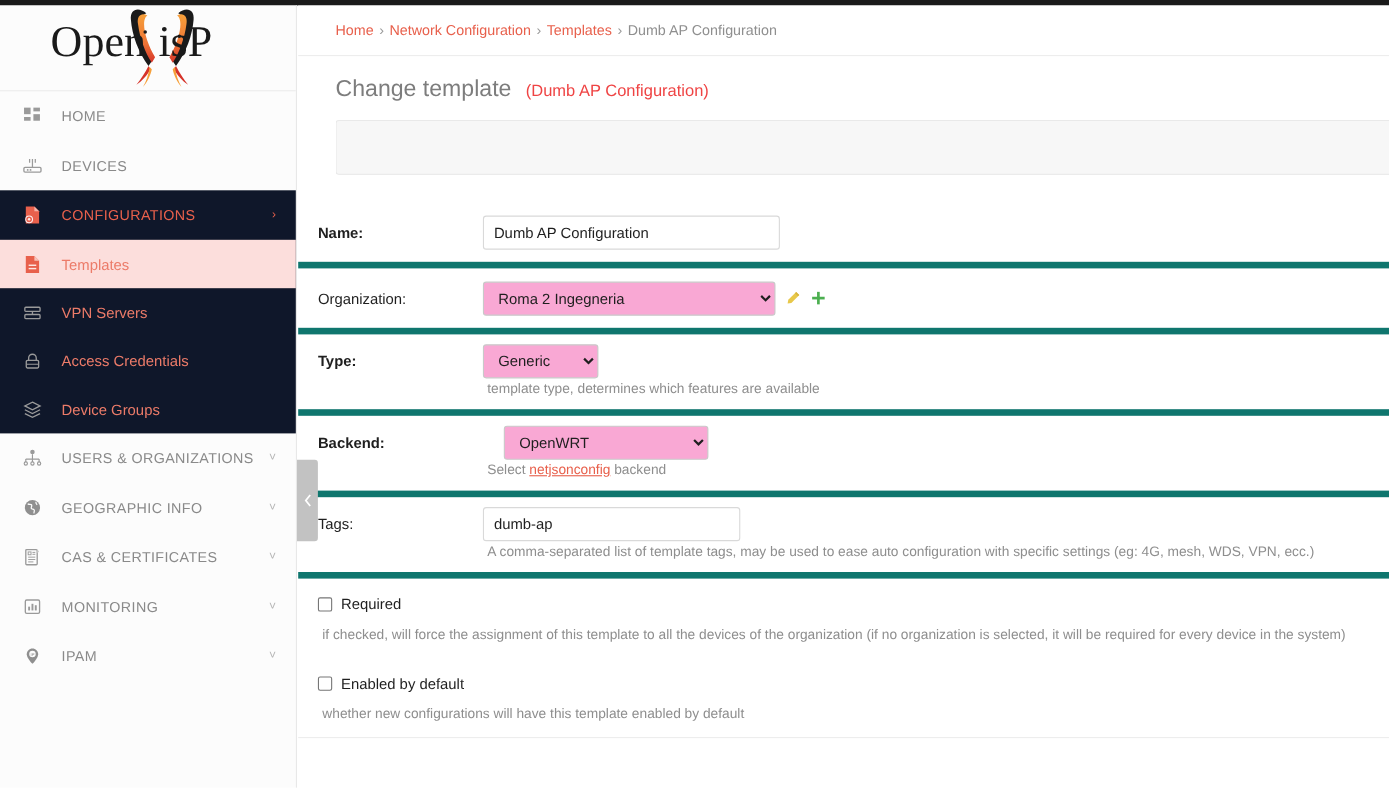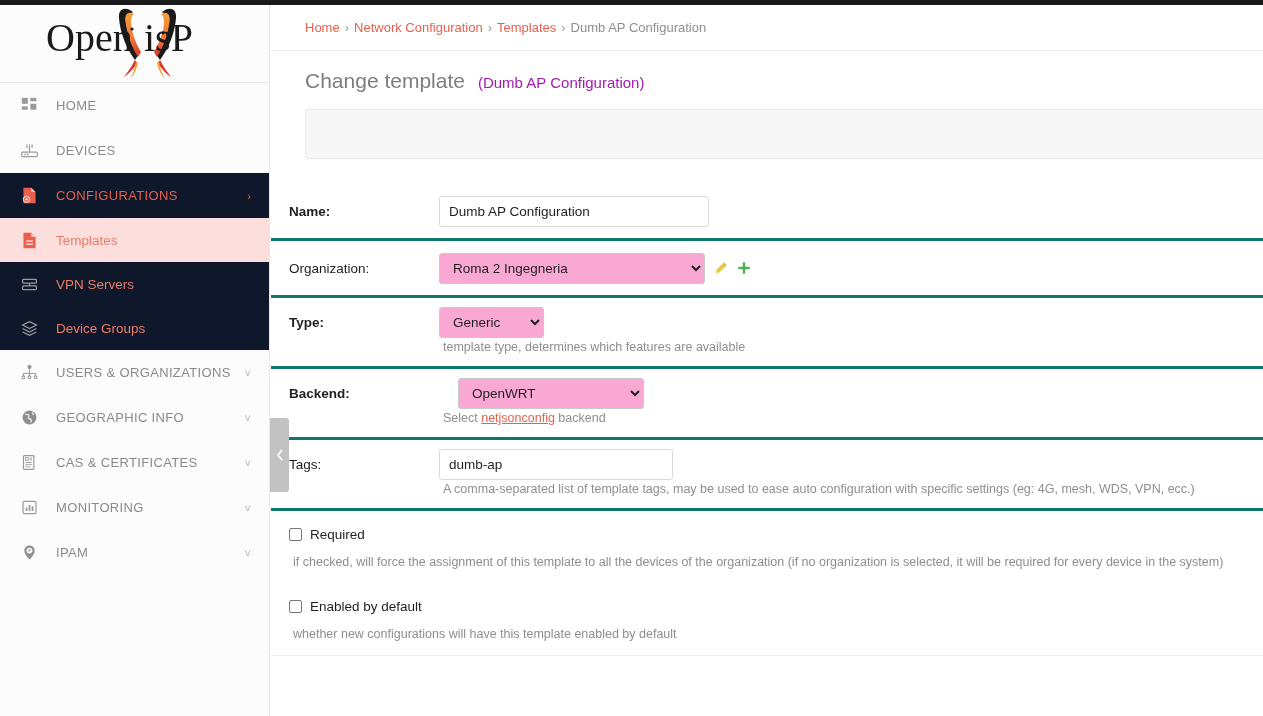--- a/index.html
+++ b/index.html
@@ -93,36 +93,36 @@
   }
   #breadcrumb a { color: #e8604c; text-decoration: none; }
   #breadcrumb .sep { color: #9b9b9b; margin: 0 5px; }
   #breadcrumb .cur { color: #8f8f8f; }
 
   #title-row {
     padding: 18px 0 16px 34px;
     display: flex; align-items: baseline;
   }
   #page-title { font-size: 21px; color: #7d7d7d; font-weight: 400; }
-  #page-subtitle { font-size: 15px; color: #a21caf; margin-left: 13px; }
+  #page-subtitle { font-size: 15px; color: #ef4444; margin-left: 13px; }
 
   #notice-panel {
     margin-left: 34px;
     height: 50px;
     background: #f7f7f7;
     border: 1px solid #e9e9e9;
     border-right: none;
     border-radius: 3px 0 0 3px;
   }
 
   
   .frow {
     position: relative;
     padding: 0 0 0 14px;
-    border-bottom: 3px solid #0f766e;
+    border-bottom: 6px solid #0f766e;
     min-height: 54px;
   }
   .fline { display: flex; align-items: center; min-height: 54px; padding-left: 0; }
   .flabel {
     width: 154px; flex: 0 0 154px;
     font-size: 13.5px; color: #1f1f1f;
     padding-left: 4px;
   }
   .flabel.bold { font-weight: bold; }
   .fctl { display: flex; align-items: center; }
@@ -264,20 +264,30 @@
       <span class="nav-icon">
         <svg viewBox="0 0 22 22" width="19" height="19">
             <rect x="3" y="5" width="16" height="4.4" rx="1" fill="none" stroke="#9a9a9a" stroke-width="1.4"></rect>
             <rect x="3" y="12.6" width="16" height="4.4" rx="1" fill="none" stroke="#9a9a9a" stroke-width="1.4"></rect>
             <line x1="11" y1="9.4" x2="11" y2="12.6" stroke="#9a9a9a" stroke-width="1.4"></line>
           </svg>
       </span>
       <span class="nav-label">VPN Servers</span>
     </a>
 
+    <a class="nav-item sub-item" href="#">
+      <span class="nav-icon">
+        <svg viewBox="0 0 22 22" width="19" height="19">
+            <path d="M7 10V7.5a4 4 0 018 0V10" fill="none" stroke="#9a9a9a" stroke-width="1.4"></path>
+            <rect x="4.5" y="10" width="13" height="8" rx="1.2" fill="none" stroke="#9a9a9a" stroke-width="1.4"></rect>
+            <line x1="4.5" y1="14" x2="17.5" y2="14" stroke="#9a9a9a" stroke-width="1.2"></line>
+          </svg>
+      </span>
+      <span class="nav-label">Access Credentials</span>
+    </a>
 
     <a class="nav-item sub-item" href="#">
       <span class="nav-icon">
         <svg viewBox="0 0 22 22" width="19" height="19">
             <path d="M11 3l8 4-8 4-8-4z" fill="none" stroke="#9a9a9a" stroke-width="1.4"></path>
             <path d="M3 11l8 4 8-4" fill="none" stroke="#9a9a9a" stroke-width="1.4"></path>
             <path d="M3 15l8 4 8-4" fill="none" stroke="#9a9a9a" stroke-width="1.4"></path>
           </svg>
       </span>
       <span class="nav-label">Device Groups</span>

